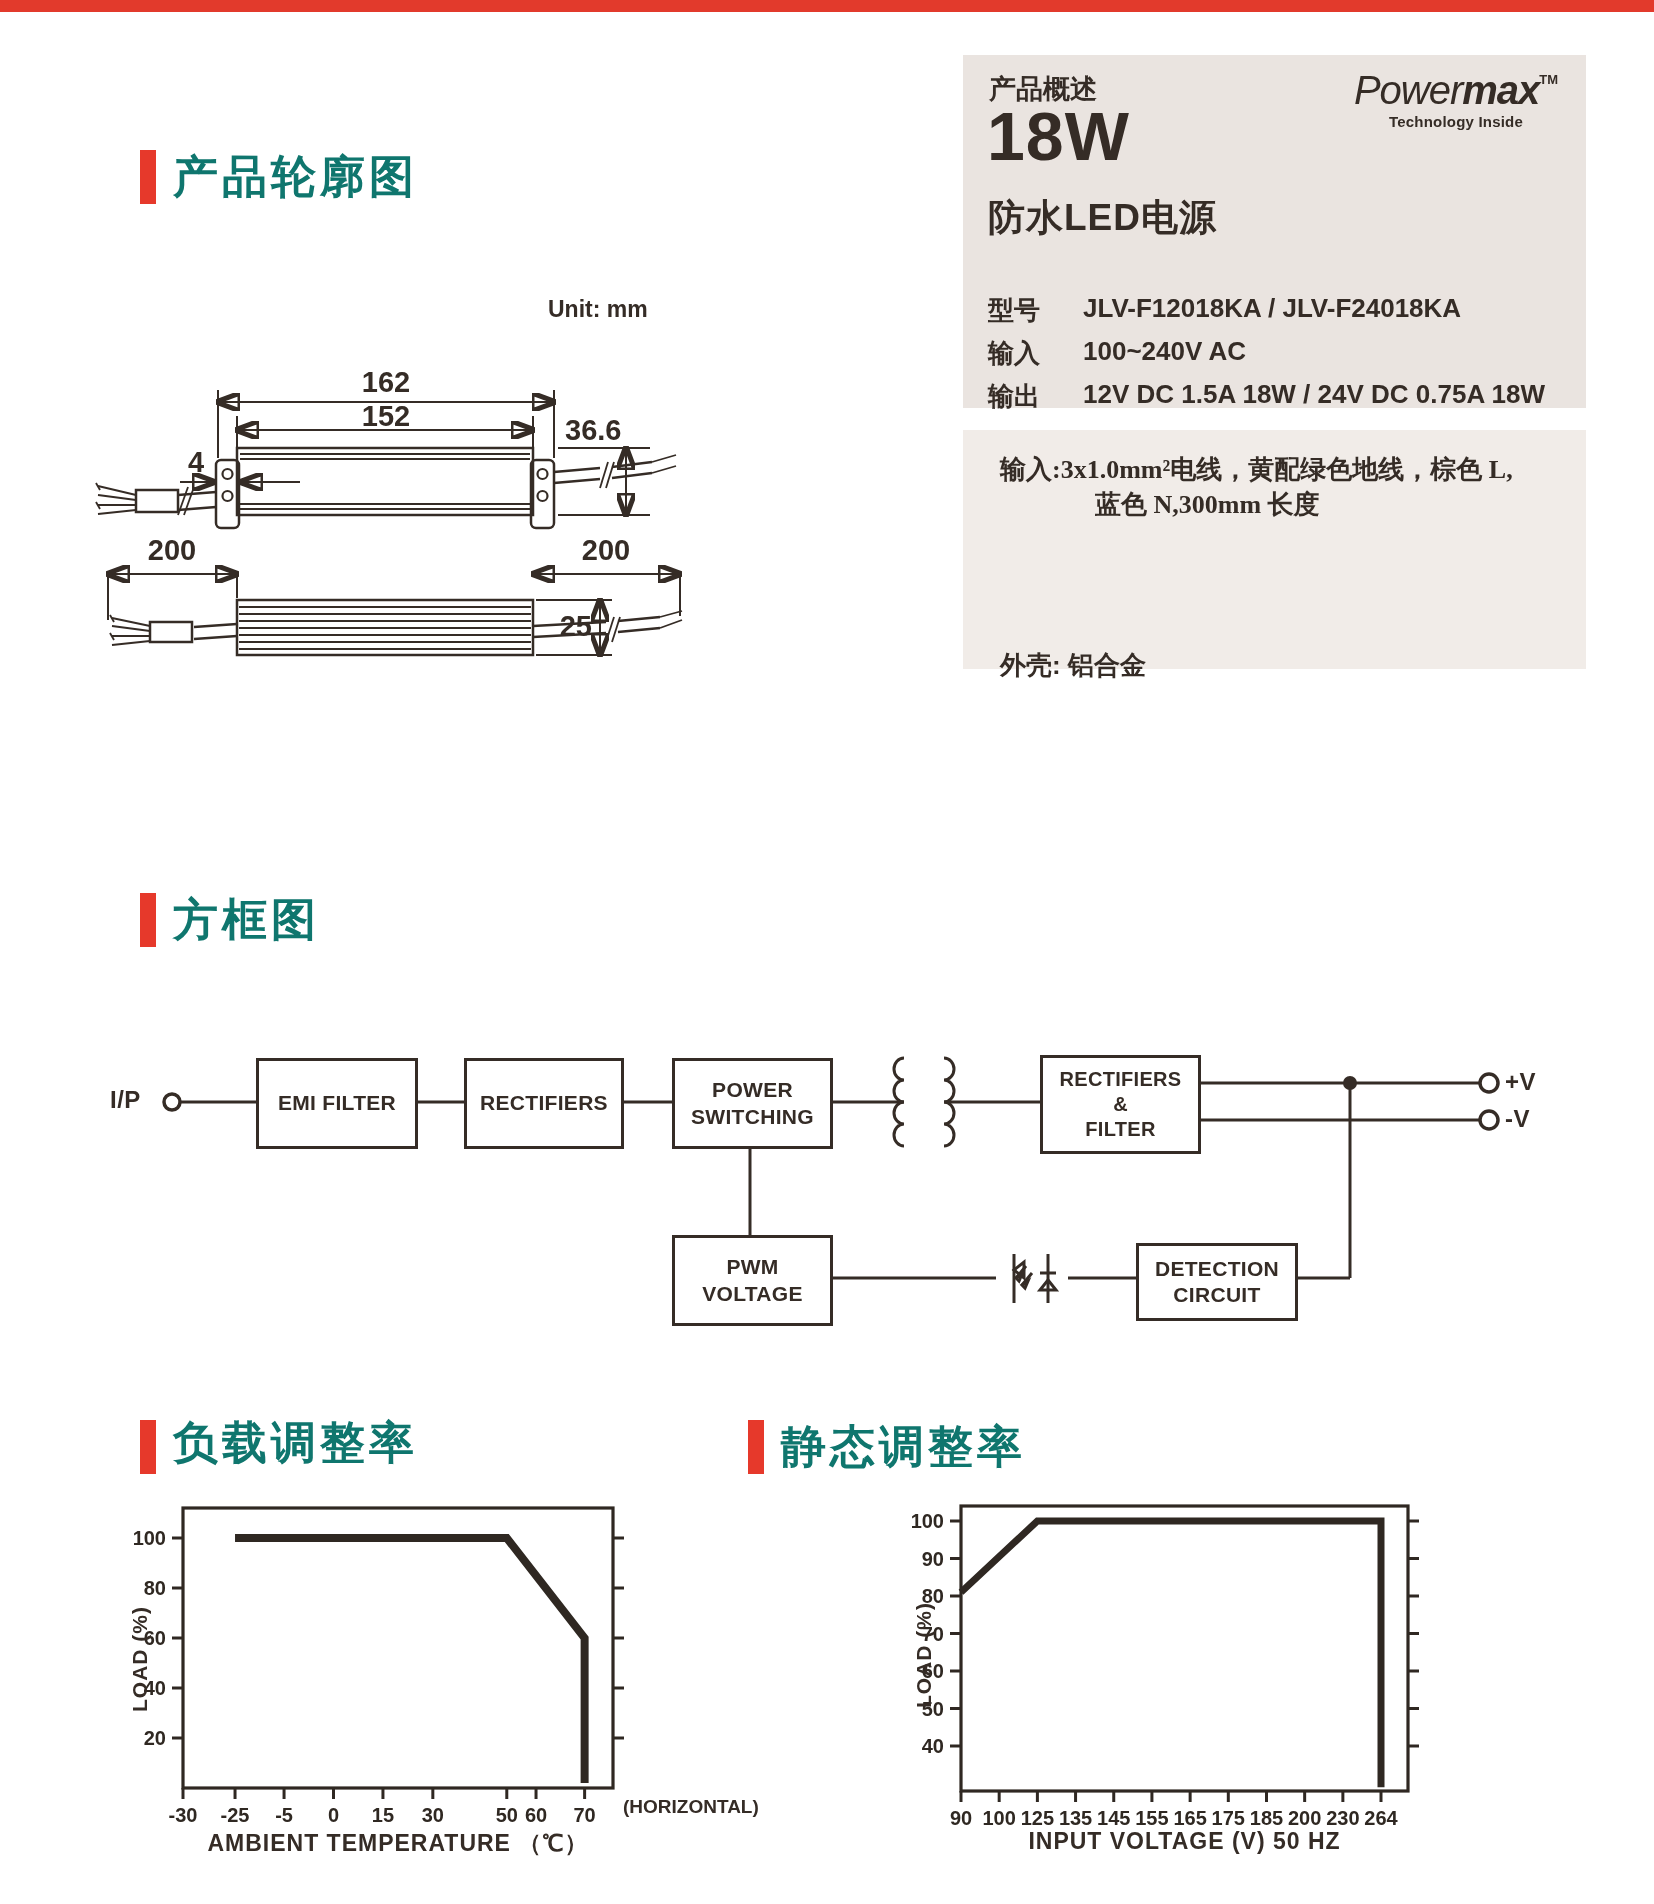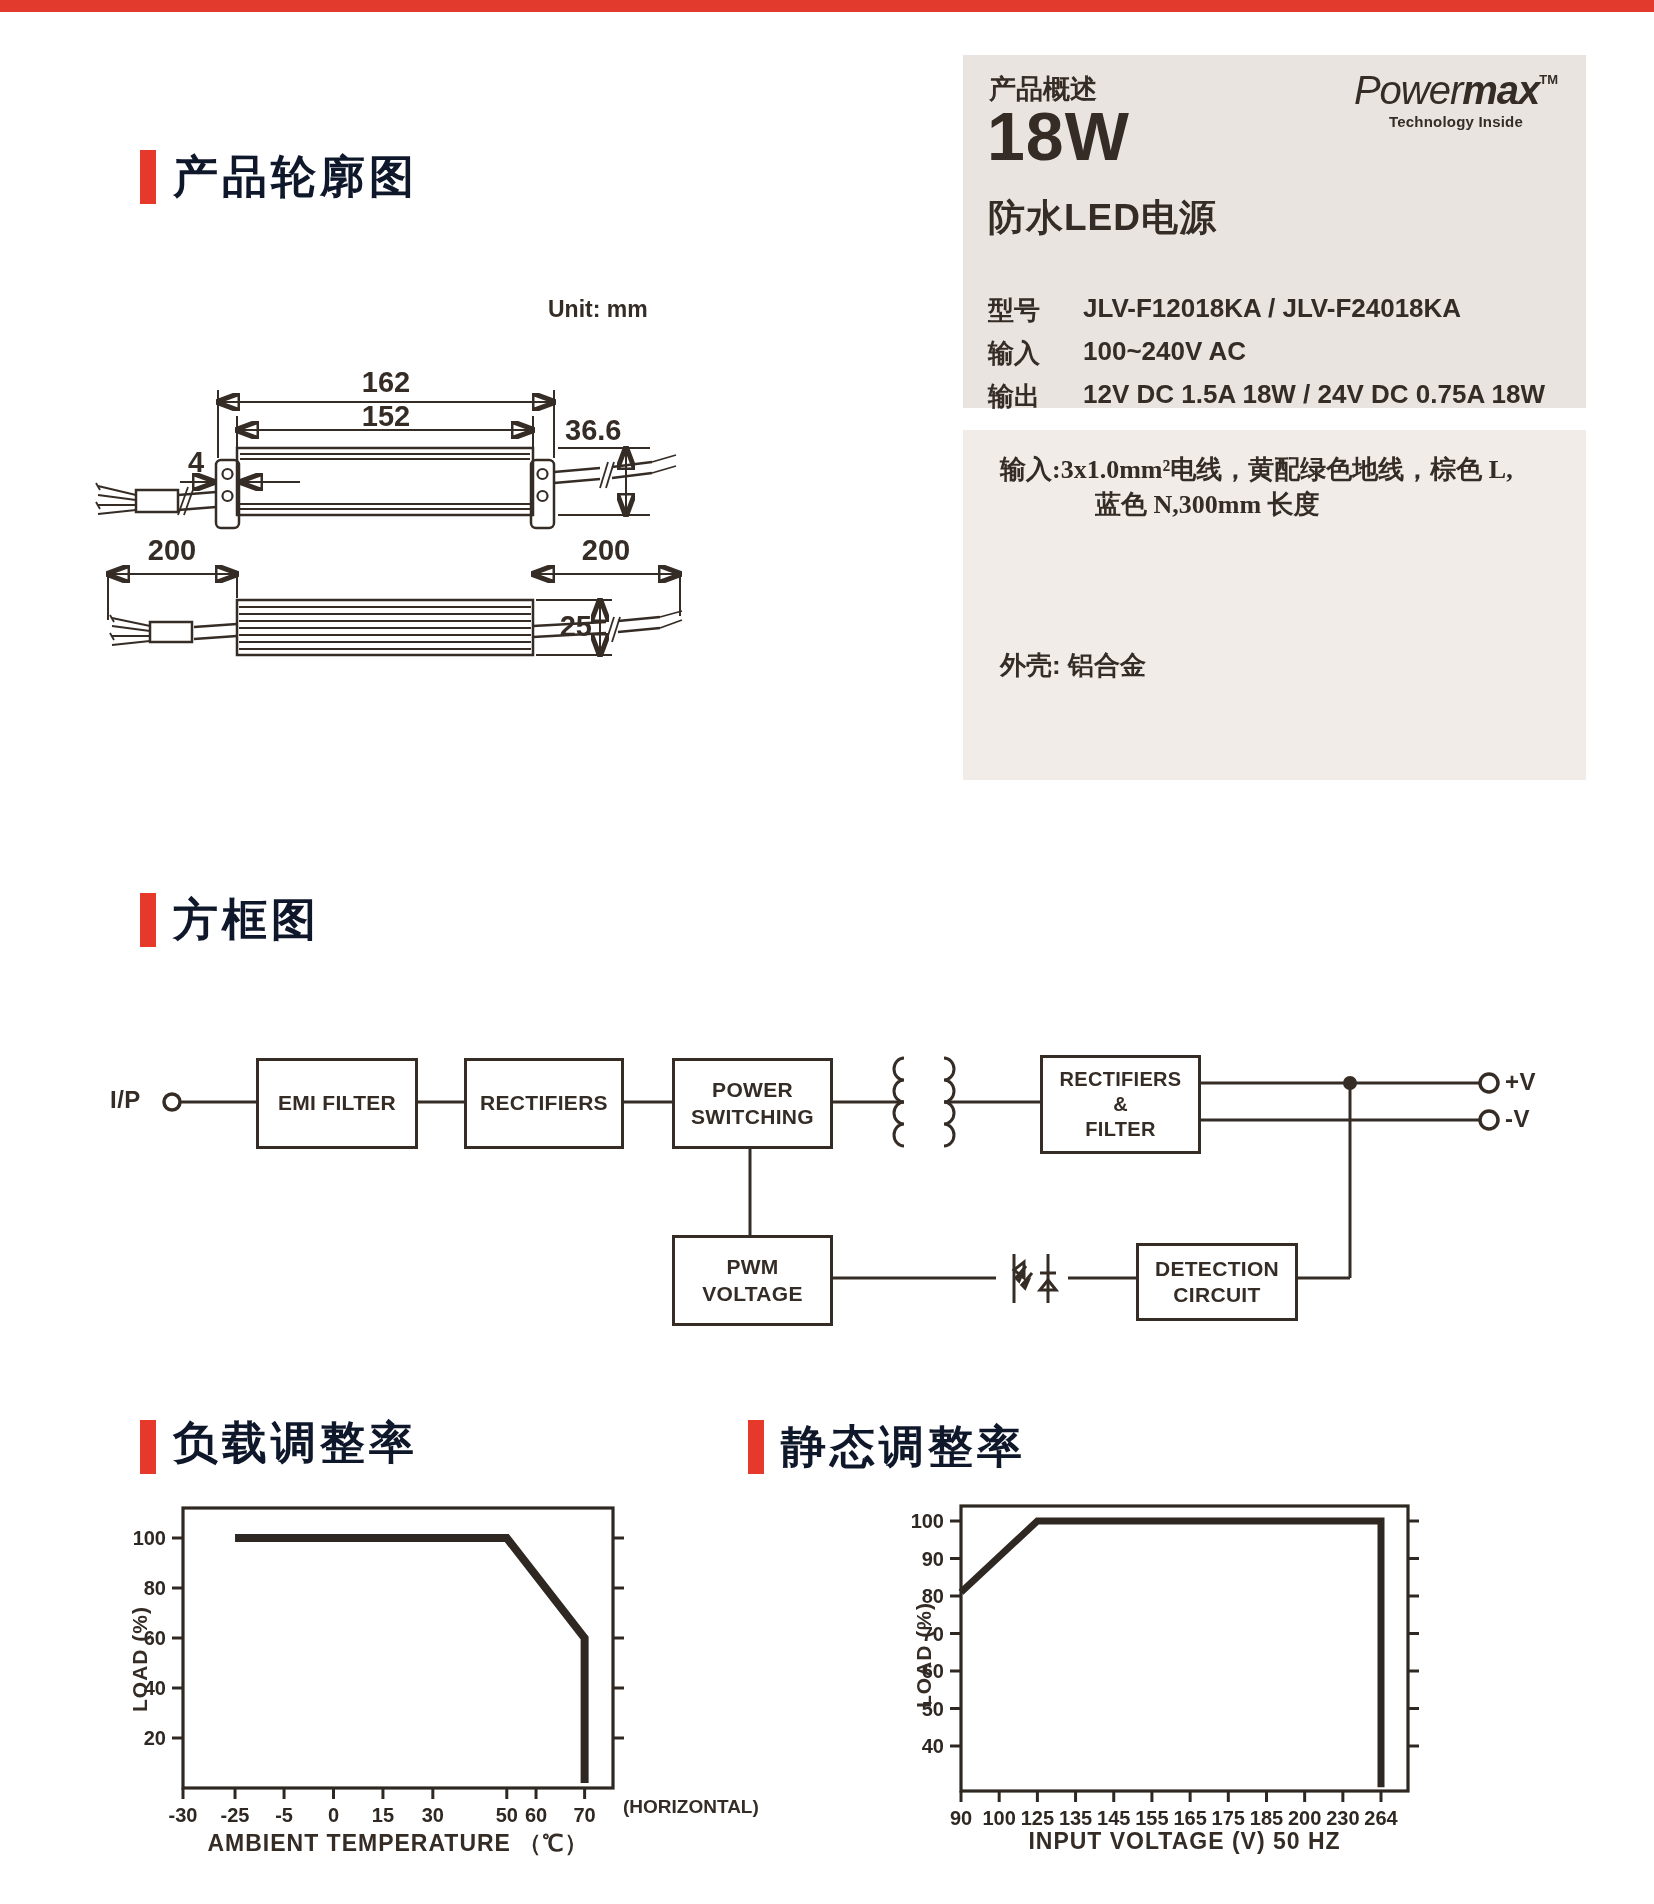--- a/index.html
+++ b/index.html
@@ -2,25 +2,25 @@
 <html><head>
 <meta charset="utf-8">
 <style>
   html,body{margin:0;padding:0;background:#888;}
   .page{position:relative;width:1654px;height:1904px;background:#ffffff;margin:0 auto;
         font-family:"Liberation Sans",sans-serif;color:#352c26;overflow:hidden;}
   .topbar{position:absolute;left:0;top:0;width:1654px;height:12px;background:#e23a2c;}
   
   .sec{position:absolute;display:flex;align-items:flex-start;}
   .sec .bar{width:16px;height:54px;background:#e6392b;margin-right:17px;}
-  .sec h2{margin:0;font-size:45px;font-weight:700;line-height:54px;letter-spacing:4px;color:#0f172a;}
+  .sec h2{margin:0;font-size:45px;font-weight:700;line-height:54px;letter-spacing:4px;color:#0f766e;}
   
   .panel{position:absolute;left:963px;width:623px;background:#EAE4E0;}
   .panel1{top:55px;height:353px;}
-  .panel2{top:430px;height:350px;background:#F1ECE8;}
+  .panel2{top:430px;height:239px;background:#F1ECE8;}
   .ov-header{position:absolute;left:26px;top:16px;font-size:27px;font-weight:700;}
   .logo{position:absolute;left:1348px;top:70px;width:216px;text-align:center;line-height:1;}
   .logo-main{font-size:40px;font-style:italic;letter-spacing:-1px;white-space:nowrap;}
   .logo-power{font-weight:400;}
   .logo-max{font-weight:800;}
   .logo-tm{font-size:13px;font-weight:700;font-style:normal;vertical-align:20px;letter-spacing:0;}
   .logo-tag{font-size:15px;font-weight:700;margin-top:4px;letter-spacing:0.2px;}
   .ov-watt{position:absolute;left:24px;top:42px;font-size:68px;font-weight:800;letter-spacing:1px;}
   .ov-type{position:absolute;left:25px;top:138px;font-size:37px;font-weight:700;letter-spacing:1px;}
   .spec-row{position:absolute;left:25px;display:flex;font-size:26px;font-weight:600;}

